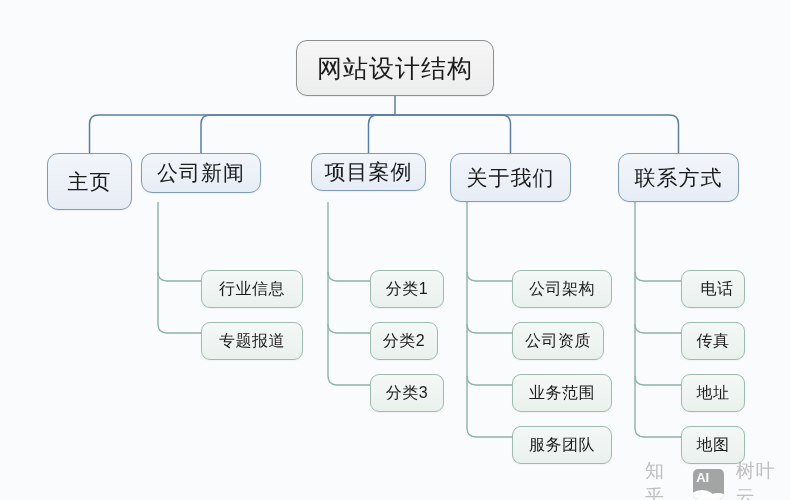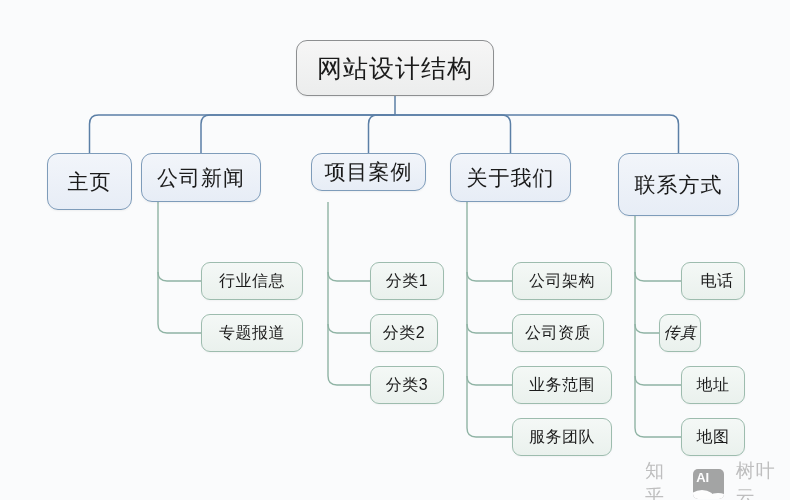--- a/index.html
+++ b/index.html
@@ -52,20 +52,21 @@
     box-shadow: 0 1px 2px rgba(0,0,0,0.05);
   }
   .node-l3 {
     background: linear-gradient(180deg, #f4f8f6 0%, #eaf1ed 100%);
     border: 1.2px solid #9dbcae;
     border-radius: 9px;
     color: #1b1b1b;
     font-size: 16px;
     letter-spacing: 0.5px;
     box-shadow: 0 1px 2px rgba(0,0,0,0.04);
+    margin-top: 8px;
   }
   #watermark {
     position: absolute;
     left: 645px;
     top: 458px;
     display: flex;
     align-items: center;
     gap: 12px;
     opacity: 0.62;
     pointer-events: none;
@@ -141,35 +142,35 @@
       <path d="M 635 202 L 635 428" fill="none" stroke="#8fb3a4" stroke-width="1.4" stroke-linecap="butt"></path>
       <path d="M 635 272 Q 635 281 644 281 L 681 281" fill="none" stroke="#8fb3a4" stroke-width="1.4" stroke-linecap="butt"></path>
       <path d="M 635 324 Q 635 333 644 333 L 681 333" fill="none" stroke="#8fb3a4" stroke-width="1.4" stroke-linecap="butt"></path>
       <path d="M 635 376 Q 635 385 644 385 L 681 385" fill="none" stroke="#8fb3a4" stroke-width="1.4" stroke-linecap="butt"></path>
       <path d="M 635 428 Q 635 437 644 437 L 681 437" fill="none" stroke="#8fb3a4" stroke-width="1.4" stroke-linecap="butt"></path>
     </svg>
 
   <div id="nodes">
       <div class="node node-root" style="left: 296px; top: 40px; width: 198px; height: 56px;">网站设计结构</div>
       <div class="node node-l2" style="left: 47px; top: 153px; width: 85px; height: 57px;">主页</div>
-      <div class="node node-l2" style="left: 141px; top: 153px; width: 120px; height: 49px;">公司新闻</div>
+      <div class="node node-l2" style="left: 141px; top: 153px; width: 120px; height: 40px;">公司新闻</div>
       <div class="node node-l3" style="left: 201px; top: 262px; width: 102px; height: 38px;">行业信息</div>
       <div class="node node-l3" style="left: 201px; top: 314px; width: 102px; height: 38px;">专题报道</div>
       <div class="node node-l2" style="left: 311px; top: 153px; width: 115px; height: 38px;">项目案例</div>
       <div class="node node-l3" style="left: 370px; top: 262px; width: 74px; height: 38px;">分类1</div>
       <div class="node node-l3" style="left: 370px; top: 314px; width: 68px; height: 38px;">分类2</div>
       <div class="node node-l3" style="left: 370px; top: 366px; width: 74px; height: 38px;">分类3</div>
       <div class="node node-l2" style="left: 450px; top: 153px; width: 121px; height: 49px;">关于我们</div>
       <div class="node node-l3" style="left: 512px; top: 262px; width: 100px; height: 38px;">公司架构</div>
       <div class="node node-l3" style="left: 512px; top: 314px; width: 92px; height: 38px;">公司资质</div>
       <div class="node node-l3" style="left: 512px; top: 366px; width: 100px; height: 38px;">业务范围</div>
       <div class="node node-l3" style="left: 512px; top: 418px; width: 100px; height: 38px;">服务团队</div>
-      <div class="node node-l2" style="left: 618px; top: 153px; width: 121px; height: 63px;">联系方式</div>
+      <div class="node node-l2" style="left: 618px; top: 153px; width: 121px; height: 49px;">联系方式</div>
       <div class="node node-l3" style="left: 681px; top: 262px; width: 64px; height: 38px; padding-left: 8px;">电话</div>
-      <div class="node node-l3" style="left: 659px; top: 314px; width: 42px; height: 38px; font-style: italic;">传真</div>
+      <div class="node node-l3" style="left: 681px; top: 314px; width: 64px; height: 38px;">传真</div>
       <div class="node node-l3" style="left: 681px; top: 366px; width: 64px; height: 38px;">地址</div>
       <div class="node node-l3" style="left: 681px; top: 418px; width: 64px; height: 38px;">地图</div>
     </div>
 
   <div id="watermark">
     <span class="wm-text">知乎</span>
     <span class="wm-badge">
       <span class="wm-ai">AI</span>
       <span class="wm-hill"></span>
       <span class="wm-hill2"></span>

